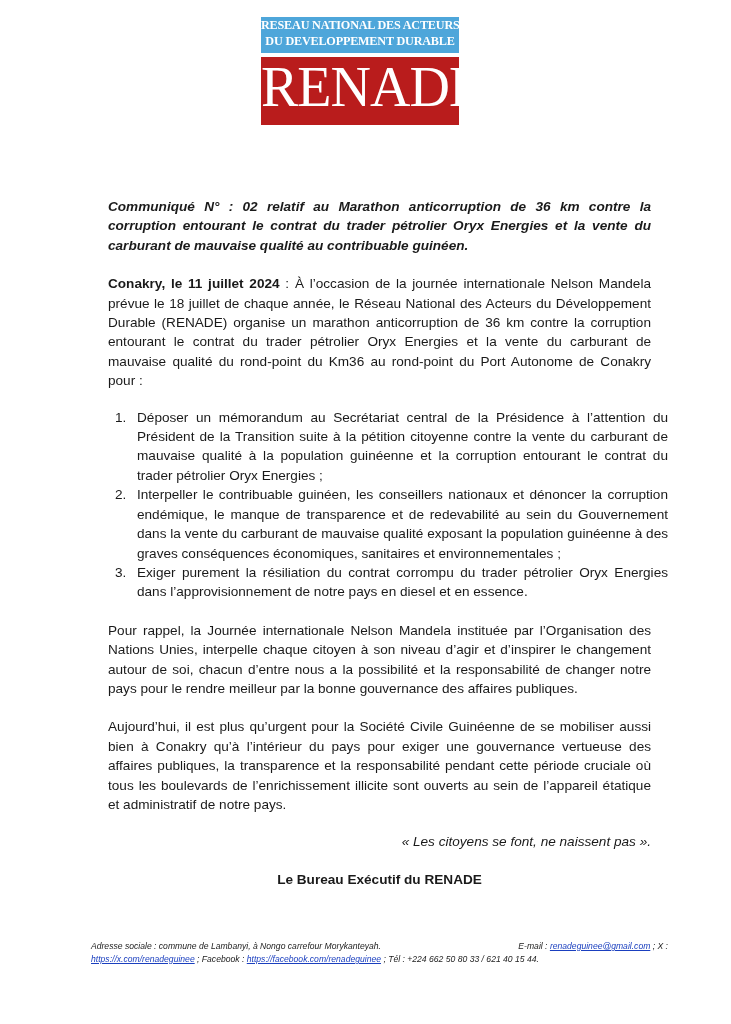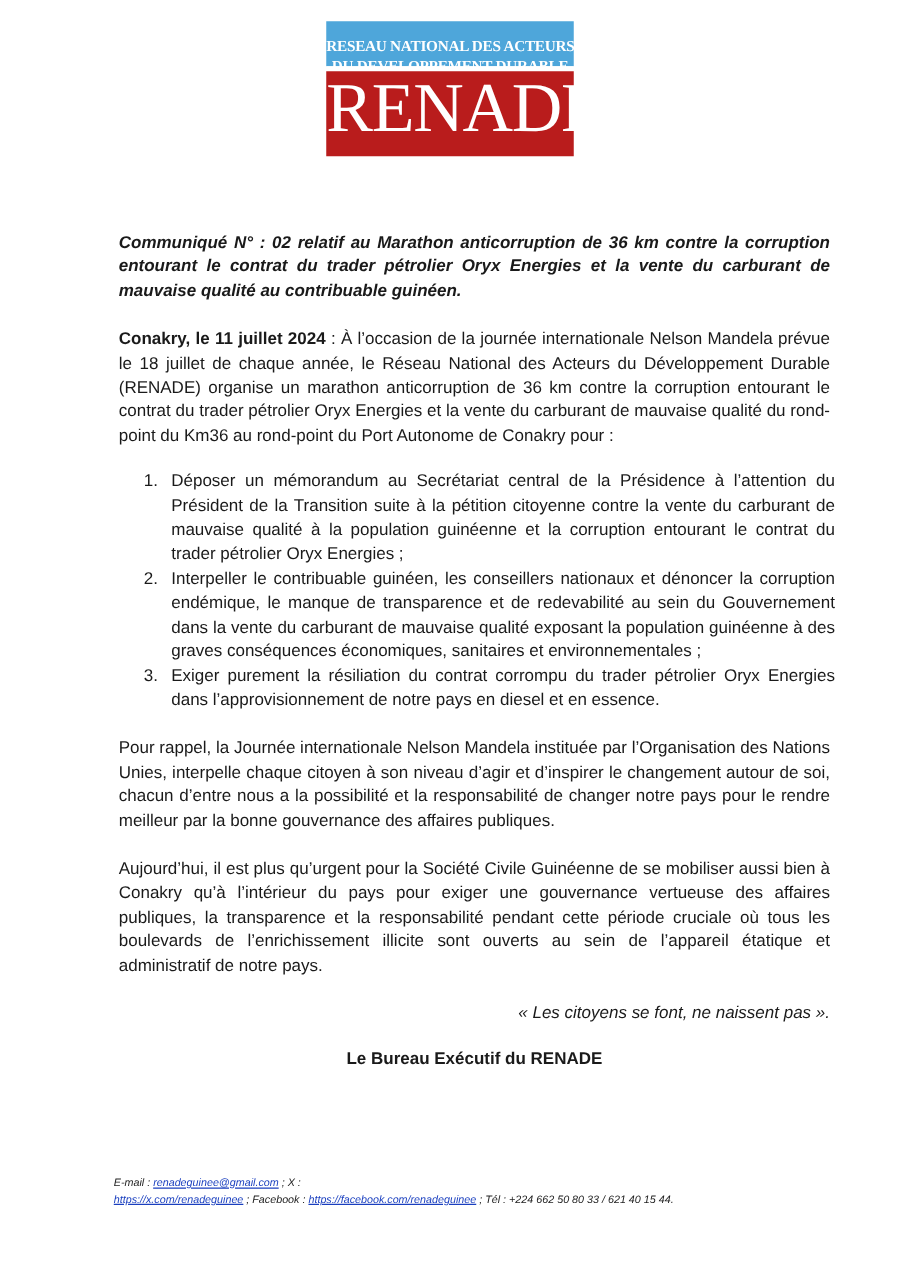--- a/index.html
+++ b/index.html
@@ -2,29 +2,29 @@
 <html><head>
 <meta charset="utf-8">
 <style>
   html, body { margin: 0; padding: 0; background: #ffffff; }
   body { width: 731px; height: 1024px; position: relative; overflow: hidden;
          font-family: "Liberation Sans", "DejaVu Sans", sans-serif; color: #1a1a1a; }
 
   .logo { position: absolute; left: 261px; top: 17px; width: 198px; height: 108px; }
   .logo-top { position: absolute; left: 0; top: 0; width: 198px; height: 36px; background: #4ea6da;
               color: #fff; font-family: "Liberation Serif", "DejaVu Serif", serif; font-weight: bold;
-              font-size: 12.2px; line-height: 16px; text-align: center; padding-top: 12px; box-sizing: border-box; letter-spacing: -0.2px; }
+              font-size: 12.2px; line-height: 16px; text-align: center; padding-top: 0; box-sizing: border-box; letter-spacing: -0.2px; }
   .logo-top div { white-space: nowrap; }
   .logo-divider { position: absolute; left: 0; top: 36px; width: 198px; height: 4px; background: #ffffff; }
   .logo-bottom { position: absolute; left: 0; top: 40px; width: 198px; height: 68px; background: #b91c1c;
                  color: #fff; font-family: "Liberation Serif", "DejaVu Serif", serif;
                  font-size: 56px; line-height: 60px; text-align: center; letter-spacing: -1px; }
 
   .doc { position: absolute; left: 91px; top: 180px; width: 577px; font-size: 13.6px; line-height: 19.4px; }
-  p { margin: 4px; text-align: justify; }
+  p { margin: 17px; text-align: justify; }
   .title { font-weight: bold; font-style: italic; }
   .para { margin-top: 19px; }
   b { font-weight: bold; }
 
   ol { margin: 17px 0 0 0; padding: 0; list-style: none; }
   ol li { position: relative; padding-left: 46px; text-align: justify; }
   ol li .num { position: absolute; left: 24px; top: 0; }
 
   .quote { text-align: right; font-style: italic; margin-top: 18px; }
   .contact { margin-top: 18px; text-align: left; }
@@ -62,18 +62,19 @@
   <p class="para">Aujourd’hui, il est plus qu’urgent pour la Société Civile Guinéenne de se mobiliser aussi bien à Conakry qu’à l’intérieur du pays pour exiger une gouvernance vertueuse des affaires publiques, la transparence et la responsabilité pendant cette période cruciale où tous les boulevards de l’enrichissement illicite sont ouverts au sein de l’appareil étatique et administratif de notre pays.</p>
 
   <p class="quote">« Les citoyens se font, ne naissent pas ».</p>
 
 
   <p class="sign">Le Bureau Exécutif  du RENADE</p>
 </div>
 
 <div class="footer">
   <div class="row1">
+    <span>Adresse sociale : commune de Lambanyi, à Nongo carrefour Morykanteyah.</span>
     <span><span>E-mail : </span><a>renadeguinee@gmail.com</a><span> ; X :</span></span>
   </div>
   <div>
     <a>https://x.com/renadeguinee</a><span> ; Facebook : </span><a>https://facebook.com/renadeguinee</a><span> ; Tél : +224 662 50 80 33 / 621 40 15 44.</span>
   </div>
 </div>
 
 </body></html>

